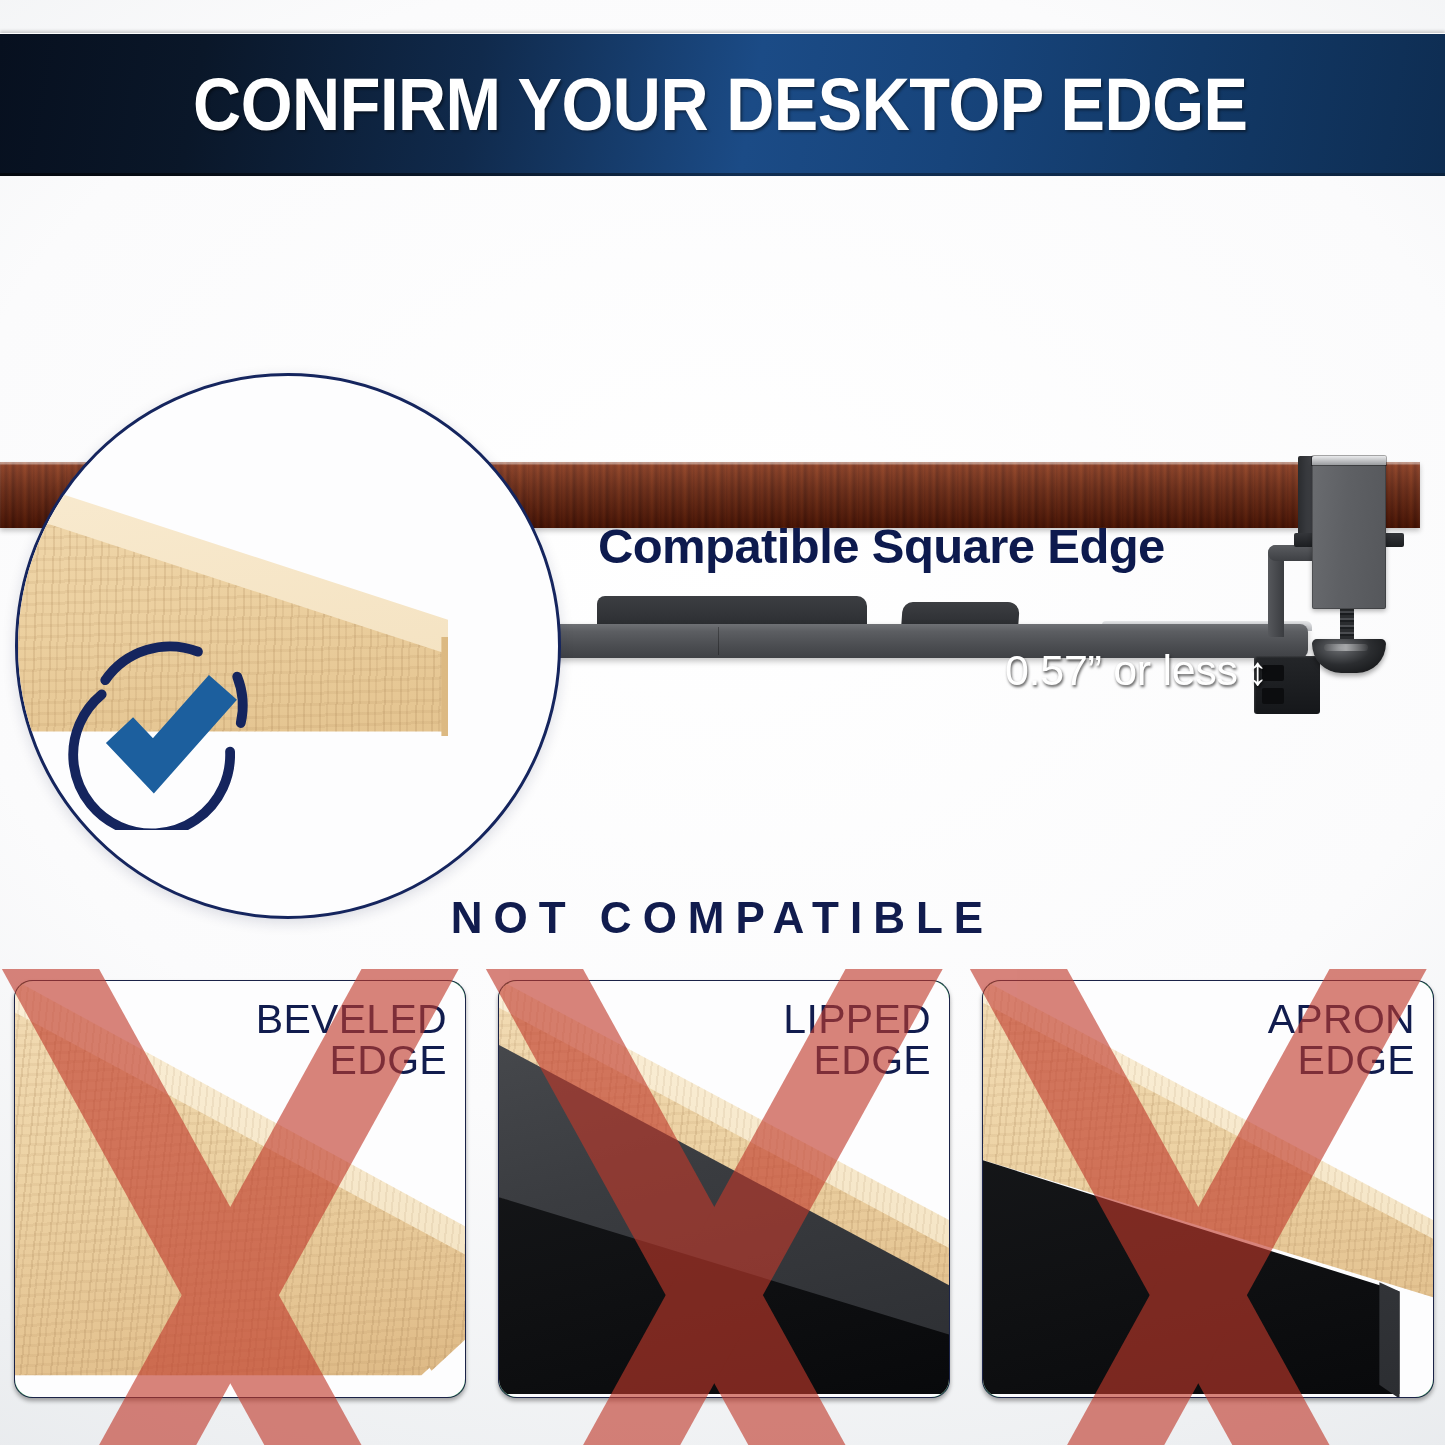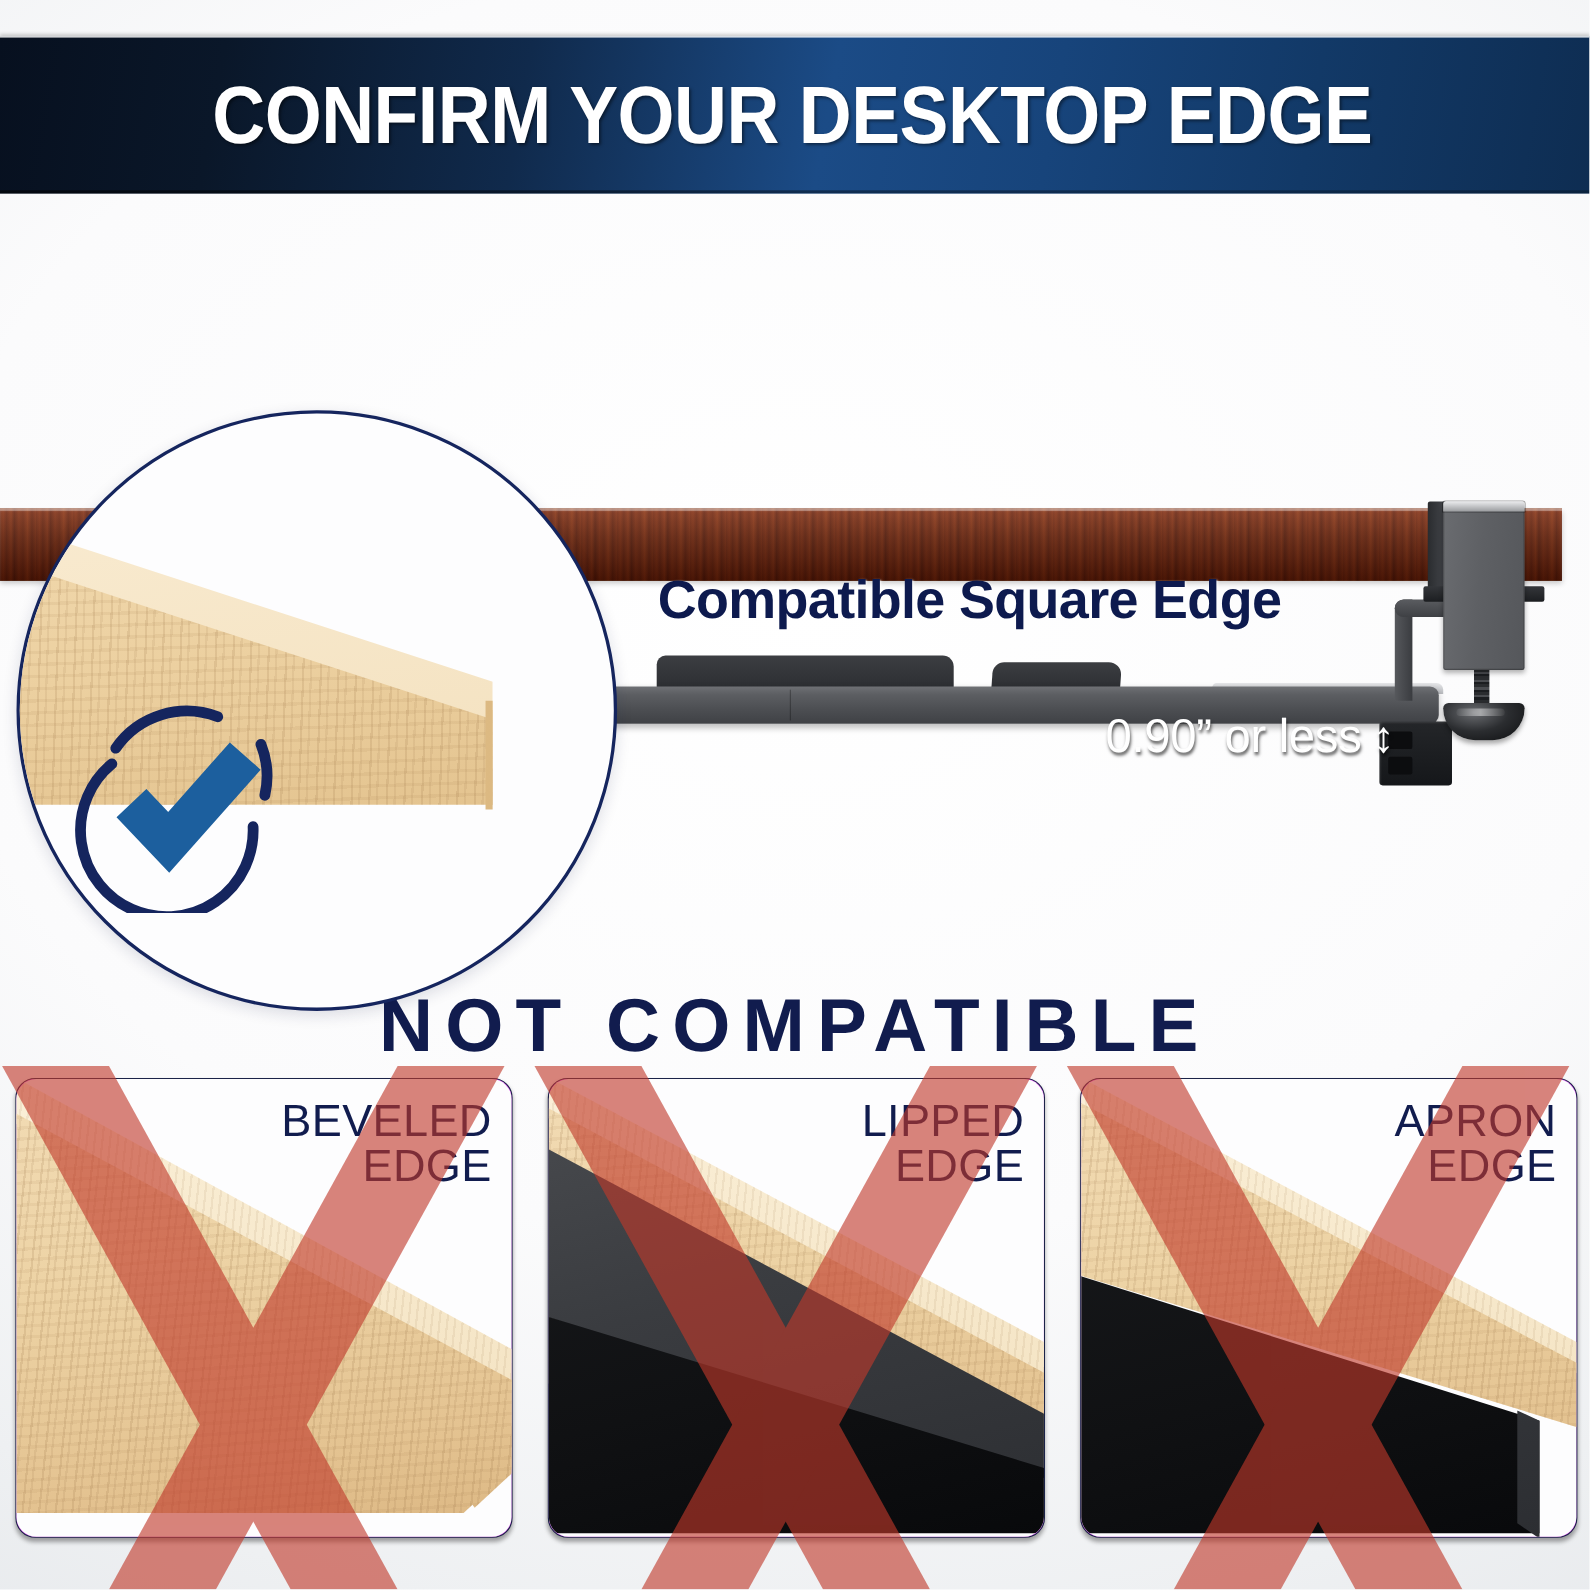--- a/index.html
+++ b/index.html
@@ -207,33 +207,33 @@
     background:linear-gradient(90deg,#e8cb9c,#dcb982);
     clip-path:polygon(99% 70%, 100% 70%, 100% 93%, 99% 93%);
   }
   #check-badge{ position:absolute; left:48px; top:240px; width:214px; height:214px; }
   #check-badge svg{ width:100%; height:100%; display:block; }
 
   
   #not-compatible-heading{
     position:absolute; left:0; top:893px; width:1445px;
     text-align:center;
-    color:#111c4e; font-size:68px; font-weight:bold;
+    color:#111c4e; font-size:44px; font-weight:bold;
     letter-spacing:11px;
     text-shadow:1px 1px 2px rgba(255,255,255,.7);
   }
 
   
   #cards-row{
     position:absolute; left:14px; top:980px; width:1420px; height:418px;
     display:flex; gap:32px;
   }
   .edge-card{
     position:relative; flex:1 1 0; height:418px;
-    background:#d946ef;
+    background:#15803d;
     border:1px solid #1b2348;
     border-radius:18px;
     overflow:visible;
     box-shadow:0 3px 4px rgba(0,0,0,.35);
   }
   .card-clip{
     position:absolute; inset:0; border-radius:18px; overflow:hidden;
     background:#fdfdfe;
   }
   .card-label{
@@ -318,21 +318,21 @@
     <div id="clamp-screw"></div>
     <div id="clamp-plate"></div>
     <div id="clamp-plate-cap"></div>
     <div id="clamp-knob"></div>
     <div id="clamp-knob-shine"></div>
   </div>
 
   <div id="compatible-label">Compatible Square Edge</div>
 
   <div id="thickness-label">
-    <span>0.90” or less</span>
+    <span>0.57” or less</span>
     <span id="thickness-arrow-icon">↕</span>
   </div>
 
   <div id="magnifier-callout">
     <div id="magnified-plank"></div>
     <div id="magnified-plank-topface"></div>
     <div id="magnified-plank-rightface"></div>
     <div id="check-badge">
       <svg viewBox="0 0 120 120">
         <path d="M 22 36 A 44 44 0 0 1 74 20" fill="none" stroke="#15255e" stroke-width="5.5" stroke-linecap="round"></path>

